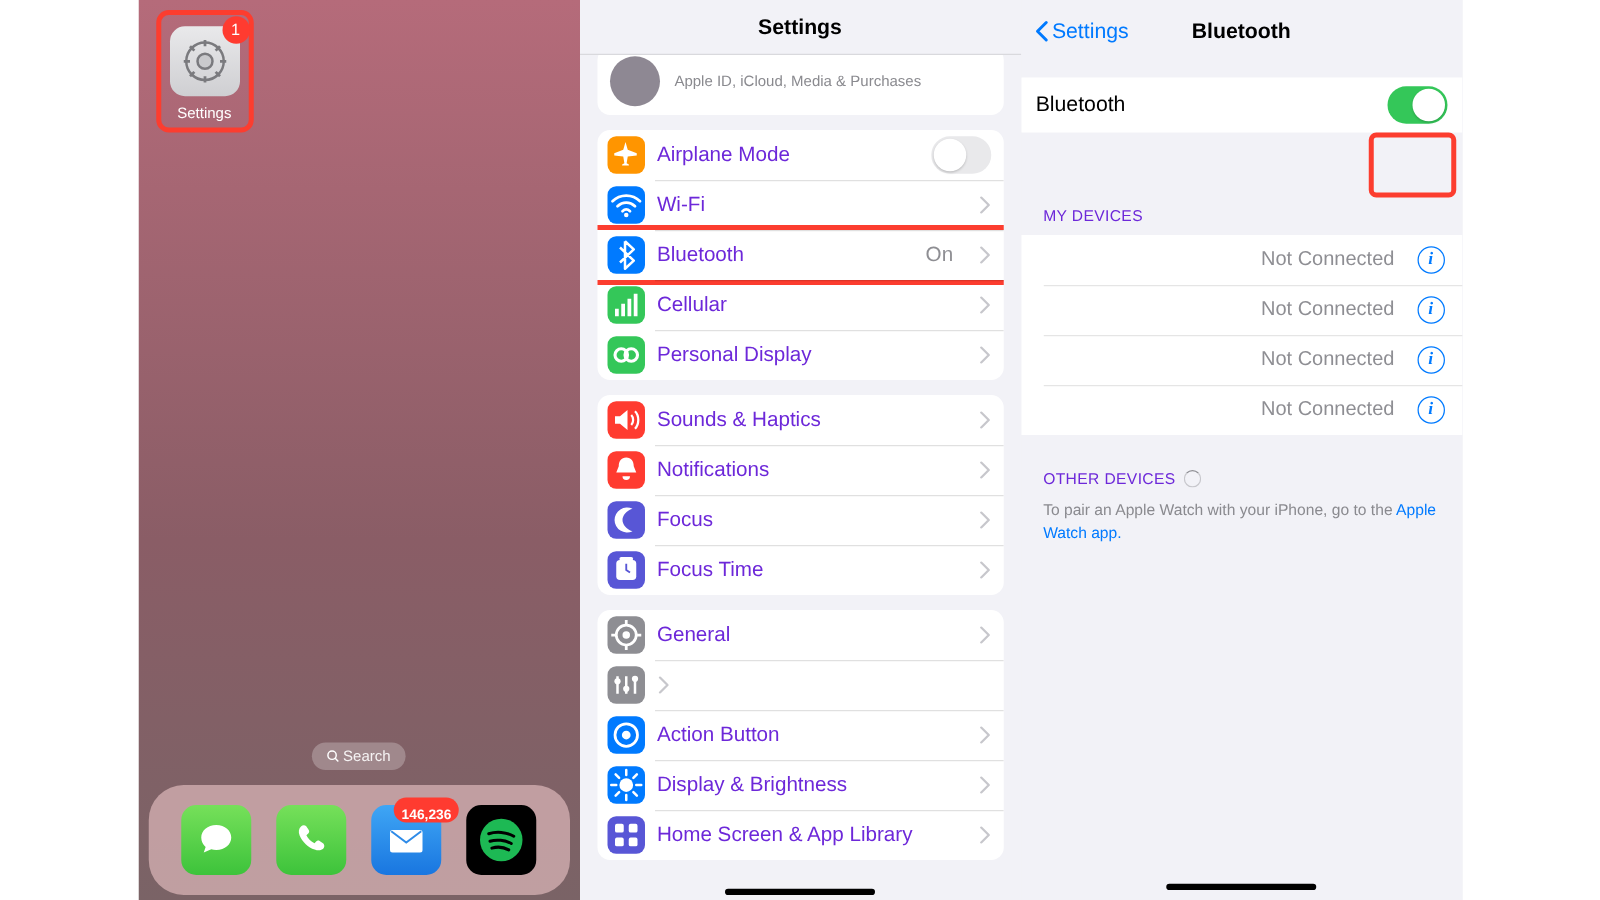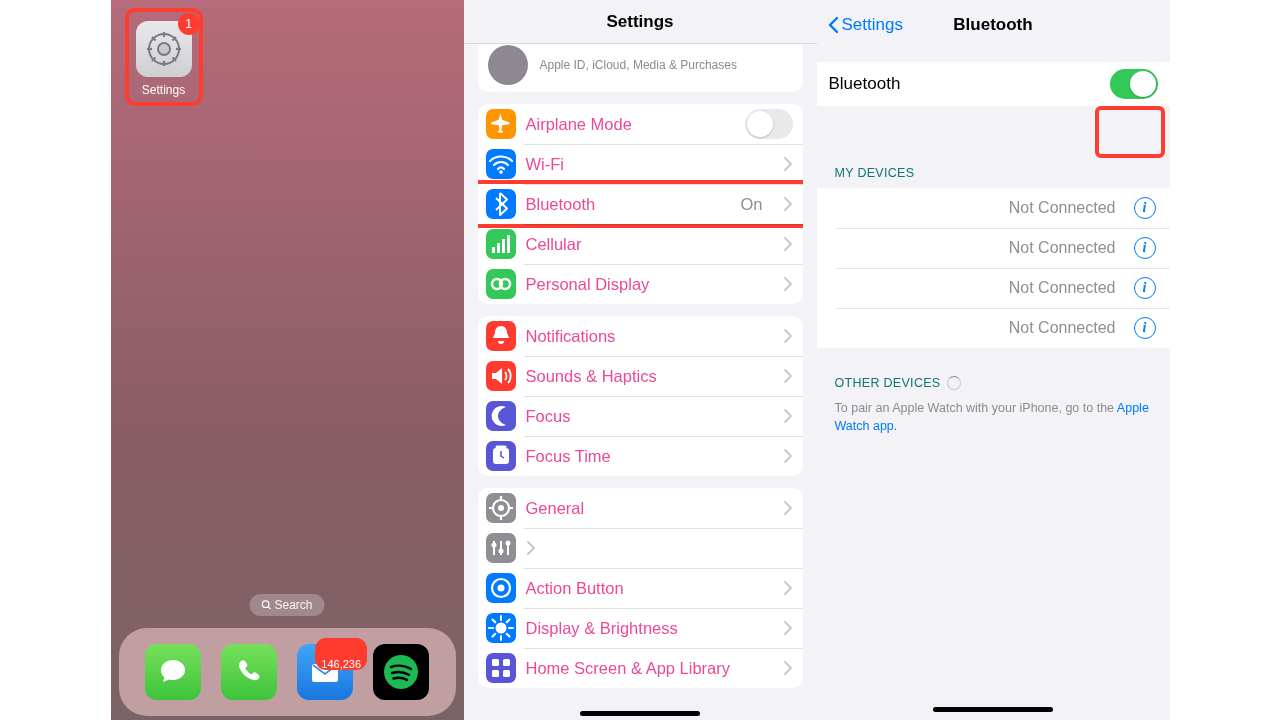--- a/index.html
+++ b/index.html
@@ -13,32 +13,32 @@
 .sicon svg { display: block; }
 .badge { position: absolute; top: -8px; right: -8px; background: #ff3b30; color: #fff; font-size: 13px; font-weight: 500; border-radius: 50%; min-width: 22px; height: 22px; line-height: 22px; text-align: center; padding: 0 4px; }
 .iconlabel { margin-top: 6px; color: #fff; font-size: 12px; }
 .search-pill { position: absolute; bottom: 104px; left: 50%; transform: translateX(-50%); background: rgba(255,255,255,0.25); color: rgba(255,255,255,0.9); border-radius: 14px; padding: 4px 12px; font-size: 12px; display: flex; align-items: center; gap: 3px; }
 .dock { position: absolute; bottom: 4px; left: 8px; right: 8px; height: 88px; background: rgba(204,169,171,0.85); border-radius: 28px; display: flex; align-items: center; justify-content: space-evenly; padding: 0 6px; }
 .appicon { width: 56px; height: 56px; border-radius: 12px; display: flex; align-items: center; justify-content: center; position: relative; }
 .appicon.messages { background: linear-gradient(180deg,#76e05a,#3dc33b); }
 .appicon.phone { background: linear-gradient(180deg,#76e05a,#3dc33b); }
 .appicon.mail { background: linear-gradient(180deg,#3fa6f5,#1976e0); }
 .appicon.spotify { background: #000; }
-.badge-pill { position: absolute; top: -6px; right: -14px; background: #ff3b30; color: #fff; font-size: 11px; font-weight: 400; border-radius: 11px; height: 20px; line-height: 20px; padding: 16px 6px; }
+.badge-pill { position: absolute; top: -6px; right: -14px; background: #ff3b30; color: #fff; font-size: 11px; font-weight: 700; border-radius: 11px; height: 20px; line-height: 20px; padding: 4px 6px; }
 
 
 .panel2 { width: 353px; height: 720px; background: #f2f2f7; display: flex; flex-direction: column; position: relative; }
 .nav-title { height: 44px; display: flex; align-items: center; justify-content: center; font-size: 17px; font-weight: 600; color: #000; border-bottom: 0.5px solid rgba(0,0,0,0.1); }
 .scroll { flex: 1; overflow: hidden; padding: 0 14px; }
 
 .group { background: #fff; border-radius: 10px; margin: 12px 0; overflow: hidden; }
 .row { display: flex; align-items: center; height: 40px; padding: 0 10px 0 8px; position: relative; }
 .row + .row::before { content: ""; position: absolute; left: 46px; right: 0; top: 0; height: 0.5px; background: rgba(0,0,0,0.12); }
 .rowicon { width: 30px; height: 30px; border-radius: 7px; display: flex; align-items: center; justify-content: center; margin-right: 10px; flex-shrink: 0; }
-.rowlabel { flex: 1; font-size: 16.5px; color: #ec4899; }
+.rowlabel { flex: 1; font-size: 16.5px; color: #6d28d9; }
 .rowvalue { font-size: 16.5px; color: #8e8e93; margin-right: 20px; }
 .chev { color: #c7c7cc; width: 10px; flex-shrink: 0; }
 .toggle { width: 48px; height: 30px; border-radius: 15px; background: #e9e9eb; position: relative; }
 .toggle.off::after { content: ""; position: absolute; width: 26px; height: 26px; background: #fff; border-radius: 50%; top: 2px; left: 2px; box-shadow: 0 1px 2px rgba(0,0,0,0.2); }
 .toggle.on { background: #34c759; }
 .toggle.on::after { content: ""; position: absolute; width: 26px; height: 26px; background: #fff; border-radius: 50%; top: 2px; right: 2px; box-shadow: 0 1px 2px rgba(0,0,0,0.2); }
 
 .apple-card { background: #fff; border-radius: 10px; margin-bottom: 0; margin-top: -6px; height: 54px; display: flex; align-items: center; padding: 0 10px; overflow: hidden; }
 .avatar { width: 40px; height: 40px; border-radius: 50%; background: #8e8893; margin-right: 12px; flex-shrink: 0; }
 .appledesc { font-size: 12px; color: #8a8a8f; }
@@ -49,21 +49,21 @@
 .homebar2 { position: absolute; bottom: 4px; left: 50%; transform: translateX(-50%); width: 120px; height: 5px; background: #000; border-radius: 3px; }
 
 
 .panel3 { width: 353px; height: 720px; background: #f2f2f7; display: flex; flex-direction: column; position: relative; }
 .nav3 { height: 50px; display: flex; align-items: center; justify-content: center; position: relative; font-size: 17px; font-weight: 600; color: #000; }
 .backbtn { position: absolute; left: 10px; color: #007aff; font-size: 17px; display: flex; align-items: center; gap: 3px; font-weight: 400; }
 .body3 { flex: 1; overflow: hidden; padding: 0; position: relative; }
 .bt-row { background: #fff; display: flex; align-items: center; height: 44px; padding: 0 12px; margin-top: 12px; }
 .bt-row .rlabel { flex: 1; font-size: 17px; }
 .hl-toggle { position: absolute; top: 56px; right: 5px; width: 70px; height: 52px; border: 4px solid #fc3d2f; border-radius: 6px; pointer-events: none; }
-.sect-header { font-size: 12.5px; color: #0f766e; text-transform: uppercase; padding: 0 18px; margin-top: 60px; letter-spacing: 0.3px; display: flex; align-items: center; gap: 6px; }
+.sect-header { font-size: 12.5px; color: #6d28d9; text-transform: uppercase; padding: 0 18px; margin-top: 60px; letter-spacing: 0.3px; display: flex; align-items: center; gap: 6px; }
 .devgroup { background: #fff; margin-top: 8px; }
 .devrow { display: flex; align-items: center; height: 40px; padding: 0 14px; position: relative; justify-content: flex-end; gap: 18px; }
 .devrow + .devrow::before { content: ""; position: absolute; left: 18px; right: 0; top: 0; height: 0.5px; background: rgba(0,0,0,0.1); }
 .devstatus { font-size: 16px; color: #8e8e93; }
 .infoicon { width: 22px; height: 22px; border: 1.5px solid #007aff; border-radius: 50%; color: #007aff; display: flex; align-items: center; justify-content: center; font-size: 14px; font-family: Georgia, serif; font-style: italic; font-weight: 600; }
 .sect-header.other { margin-top: 28px; }
 .footer-text { font-size: 12.5px; color: #8a8a8f; padding: 10px 18px; line-height: 1.4; }
 .footer-text a { color: #007aff; text-decoration: none; }
 .spinner { width: 14px; height: 14px; border: 1.5px solid #c7c7cc; border-top-color: #8e8e93; border-radius: 50%; display: inline-block; }
 .homebar3 { position: absolute; bottom: 8px; left: 50%; transform: translateX(-50%); width: 120px; height: 5px; background: #000; border-radius: 3px; }
@@ -213,40 +213,40 @@
     <span class="rowlabel">Personal Display</span>
     <svg class="chev" width="8" height="14" viewBox="0 0 8 14">
               <path d="M1 1l6 6-6 6" fill="none" stroke="#c7c7cc" stroke-width="1.8" stroke-linecap="round" stroke-linejoin="round"></path>
             </svg>
   </div>
         </div>
     <div class="group" id="g2">
           <div class="row ">
     <div class="rowicon" style="background:#ff3b30">
       <svg width="30" height="30" viewBox="0 0 30 30">
-                <path d="M15 5c4 0 6 3 6 7l2 5H7l2-5c0-4 2-7 6-7z" fill="#fff"></path>
-                <path d="M12 20a3 3 0 006 0" fill="#fff"></path>
-              </svg>
-    </div>
-    <span class="rowlabel">Notifications</span>
-    <svg class="chev" width="8" height="14" viewBox="0 0 8 14">
-              <path d="M1 1l6 6-6 6" fill="none" stroke="#c7c7cc" stroke-width="1.8" stroke-linecap="round" stroke-linejoin="round"></path>
-            </svg>
-  </div>
-          <div class="row ">
-    <div class="rowicon" style="background:#ff3b30">
-      <svg width="30" height="30" viewBox="0 0 30 30">
                 <path d="M6 12h4l6-5v16l-6-5H6z" fill="#fff"></path>
                 <g fill="none" stroke="#fff" stroke-width="1.8">
                   <path d="M19 11c2 2 2 6 0 8"></path>
                   <path d="M22 8c3.5 3.5 3.5 10.5 0 14"></path>
                 </g>
               </svg>
     </div>
     <span class="rowlabel">Sounds &amp; Haptics</span>
+    <svg class="chev" width="8" height="14" viewBox="0 0 8 14">
+              <path d="M1 1l6 6-6 6" fill="none" stroke="#c7c7cc" stroke-width="1.8" stroke-linecap="round" stroke-linejoin="round"></path>
+            </svg>
+  </div>
+          <div class="row ">
+    <div class="rowicon" style="background:#ff3b30">
+      <svg width="30" height="30" viewBox="0 0 30 30">
+                <path d="M15 5c4 0 6 3 6 7l2 5H7l2-5c0-4 2-7 6-7z" fill="#fff"></path>
+                <path d="M12 20a3 3 0 006 0" fill="#fff"></path>
+              </svg>
+    </div>
+    <span class="rowlabel">Notifications</span>
     <svg class="chev" width="8" height="14" viewBox="0 0 8 14">
               <path d="M1 1l6 6-6 6" fill="none" stroke="#c7c7cc" stroke-width="1.8" stroke-linecap="round" stroke-linejoin="round"></path>
             </svg>
   </div>
           <div class="row ">
     <div class="rowicon" style="background:#5856d6">
       <svg width="30" height="30" viewBox="0 0 30 30">
                 <path d="M20 6a10 10 0 100 18c-5-1.5-8-5.5-8-9s3-7.5 8-9z" fill="#fff"></path>
               </svg>
     </div>

